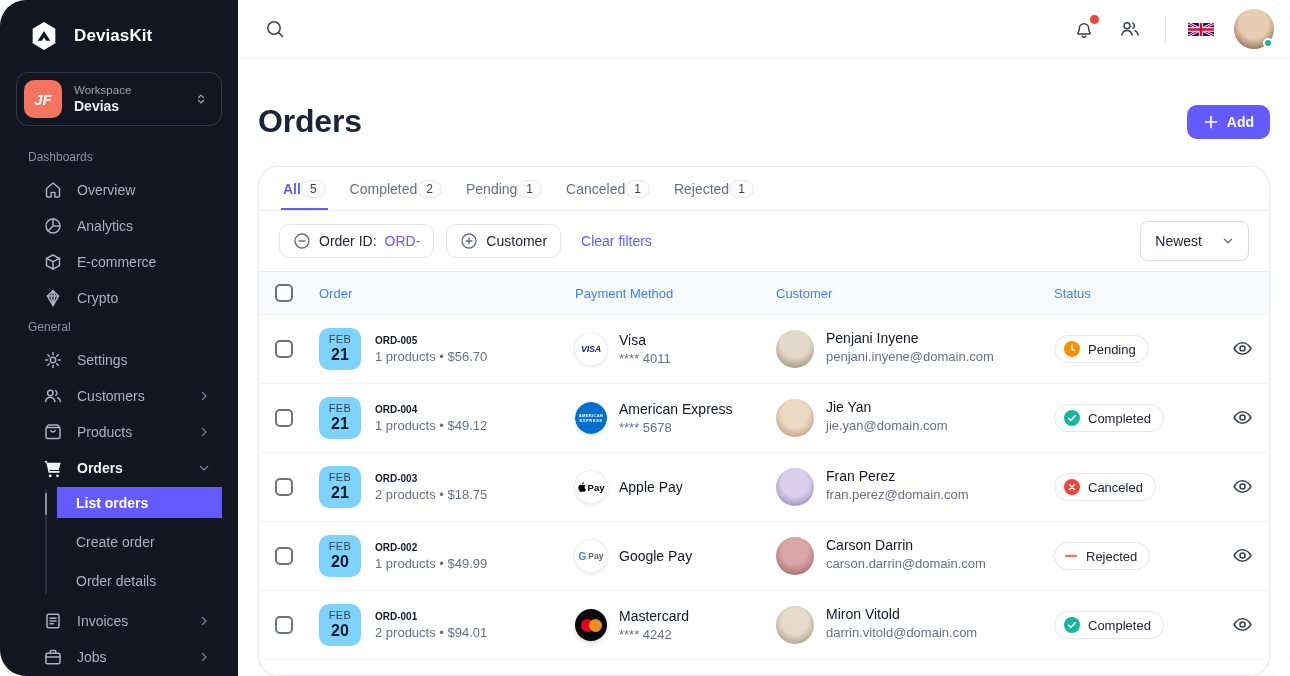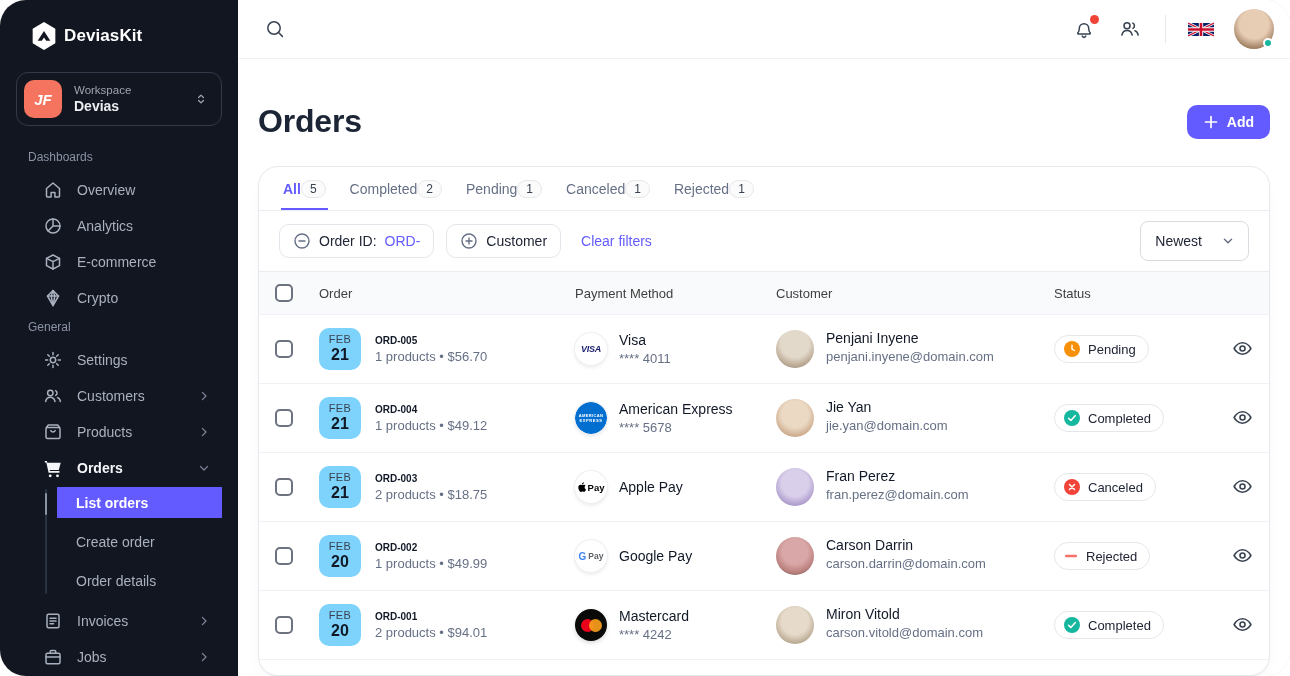--- a/index.html
+++ b/index.html
@@ -6,21 +6,21 @@
   html,body { width:1290px; height:676px; }
   body {
     font-family: "Liberation Sans", sans-serif;
     background:#fff; overflow:hidden;
     -webkit-font-smoothing: antialiased;
   }
   .app { display:flex; width:1290px; height:676px; border-radius:26px; overflow:hidden; background:#fff; box-shadow:0 0 0 1px rgba(0,0,0,.03); }
 
   
   .sidebar { width:238px; min-width:238px; background:#121621; color:#A9B0BE; padding:0 16px; display:flex; flex-direction:column; overflow:hidden; }
-  .brand { display:flex; align-items:center; gap:4px; padding:20px 0 12px 12px; cursor:pointer; }
+  .brand { display:flex; align-items:center; gap:14px; padding:20px 0 12px 12px; cursor:pointer; }
   .brand-name { color:#fff; font-size:17px; font-weight:700; letter-spacing:.1px; }
   .ws { border:1px solid #323A49; border-radius:12px; display:flex; align-items:center; gap:12px; padding:7px 12px 7px 7px; margin-top:8px; cursor:pointer; }
   .ws-logo { width:38px; height:38px; border-radius:10px; background:#F5745F; color:#fff; display:flex; align-items:center; justify-content:center; font-weight:800; font-style:italic; font-size:15px; flex-shrink:0; }
   .ws-meta { line-height:1.25; }
   .ws-label { display:block; color:#9DA4AE; font-size:11.5px; }
   .ws-name { display:block; color:#EDEEF2; font-size:14px; font-weight:600; margin-top:1px; }
   .ws-chevron { margin-left:auto; color:#9DA4AE; display:flex; }
   .section-label { font-size:12px; color:#8A93A5; margin:24px 0 10px 12px; }
   .section-label.second { margin-top:2px; }
   .nav-item { display:flex; align-items:center; gap:14px; height:36px; margin:0 0 3px 12px; padding:0 10px 0 15px; border-radius:8px; font-size:14px; color:#A9B0BE; cursor:pointer; }
@@ -58,21 +58,21 @@
 
   .filterbar { display:flex; align-items:center; gap:12px; padding:10px 20px; border-bottom:1px solid #EAECF0; }
   .chip { display:flex; align-items:center; gap:8px; border:1px solid #E2E5EA; border-radius:10px; height:34px; padding:0 13px; font-size:14px; color:#212636; background:#fff; cursor:pointer; font-family:inherit; }
   .chip .cicon { color:#667085; display:flex; }
   .chip .val { color:#635BFF; }
   .clear-btn { color:#635BFF; font-size:14px; font-weight:500; margin-left:8px; background:none; border:none; cursor:pointer; font-family:inherit; }
   .sort { margin-left:auto; display:flex; align-items:center; gap:18px; border:1px solid #D8DCE1; border-radius:8px; height:40px; padding:0 12px 0 14px; font-size:14px; color:#212636; cursor:pointer; background:#fff; font-family:inherit; }
   .sort .chev { display:flex; color:#667085; }
 
   table { width:100%; border-collapse:collapse; table-layout:fixed; }
-  thead th { background:#F9FAFB; text-align:left; font-size:13px; font-weight:500; color:#404040; padding:12px 8px; }
+  thead th { background:#F9FAFB; text-align:left; font-size:13px; font-weight:500; color:#3b82f6; padding:12px 8px; }
   tbody td { border-top:1px solid #F0F2F5; padding:13px 8px; vertical-align:middle; }
   .c1 { width:52px; padding-left:16px !important; }
   .c2 { width:250px; padding-left:8px !important; }
   .c3 { width:205px; padding-left:14px !important; }
   .c4 { width:280px; padding-left:10px !important; }
   .c5 { width:175px; padding-left:8px !important; }
   .c6 { padding-left:8px !important; padding-right:18px !important; text-align:right; }
 
   .cb { width:18px; height:18px; border:2px solid #6C737F; border-radius:5px; background:#fff; cursor:pointer; display:block; }
 
@@ -674,21 +674,21 @@
                       <div class="pay-name">Mastercard</div>
                       <div class="pay-card">**** 4242</div>
                     </span>
               </div>
                 </td>
               <td class="c4">
                   <div class="cust-flex">
                 <span class="avatar av5"></span>
                 <span>
                       <div class="cname">Miron Vitold</div>
-                      <div class="cemail">carson.vitold@domain.com</div>
+                      <div class="cemail">darrin.vitold@domain.com</div>
                     </span>
               </div>
                 </td>
               <td class="c5"><span class="status-pill">
                 <span style="display:flex">
                       <svg width="16" height="16" viewBox="0 0 16 16">
                         <circle cx="8" cy="8" r="8" fill="#15B79E"></circle>
                         <path d="m4.6 8.3 2.2 2.2 4.4-4.8" stroke="#fff" stroke-width="1.6" fill="none" stroke-linecap="round" stroke-linejoin="round"></path>
                       </svg>
                     </span>

